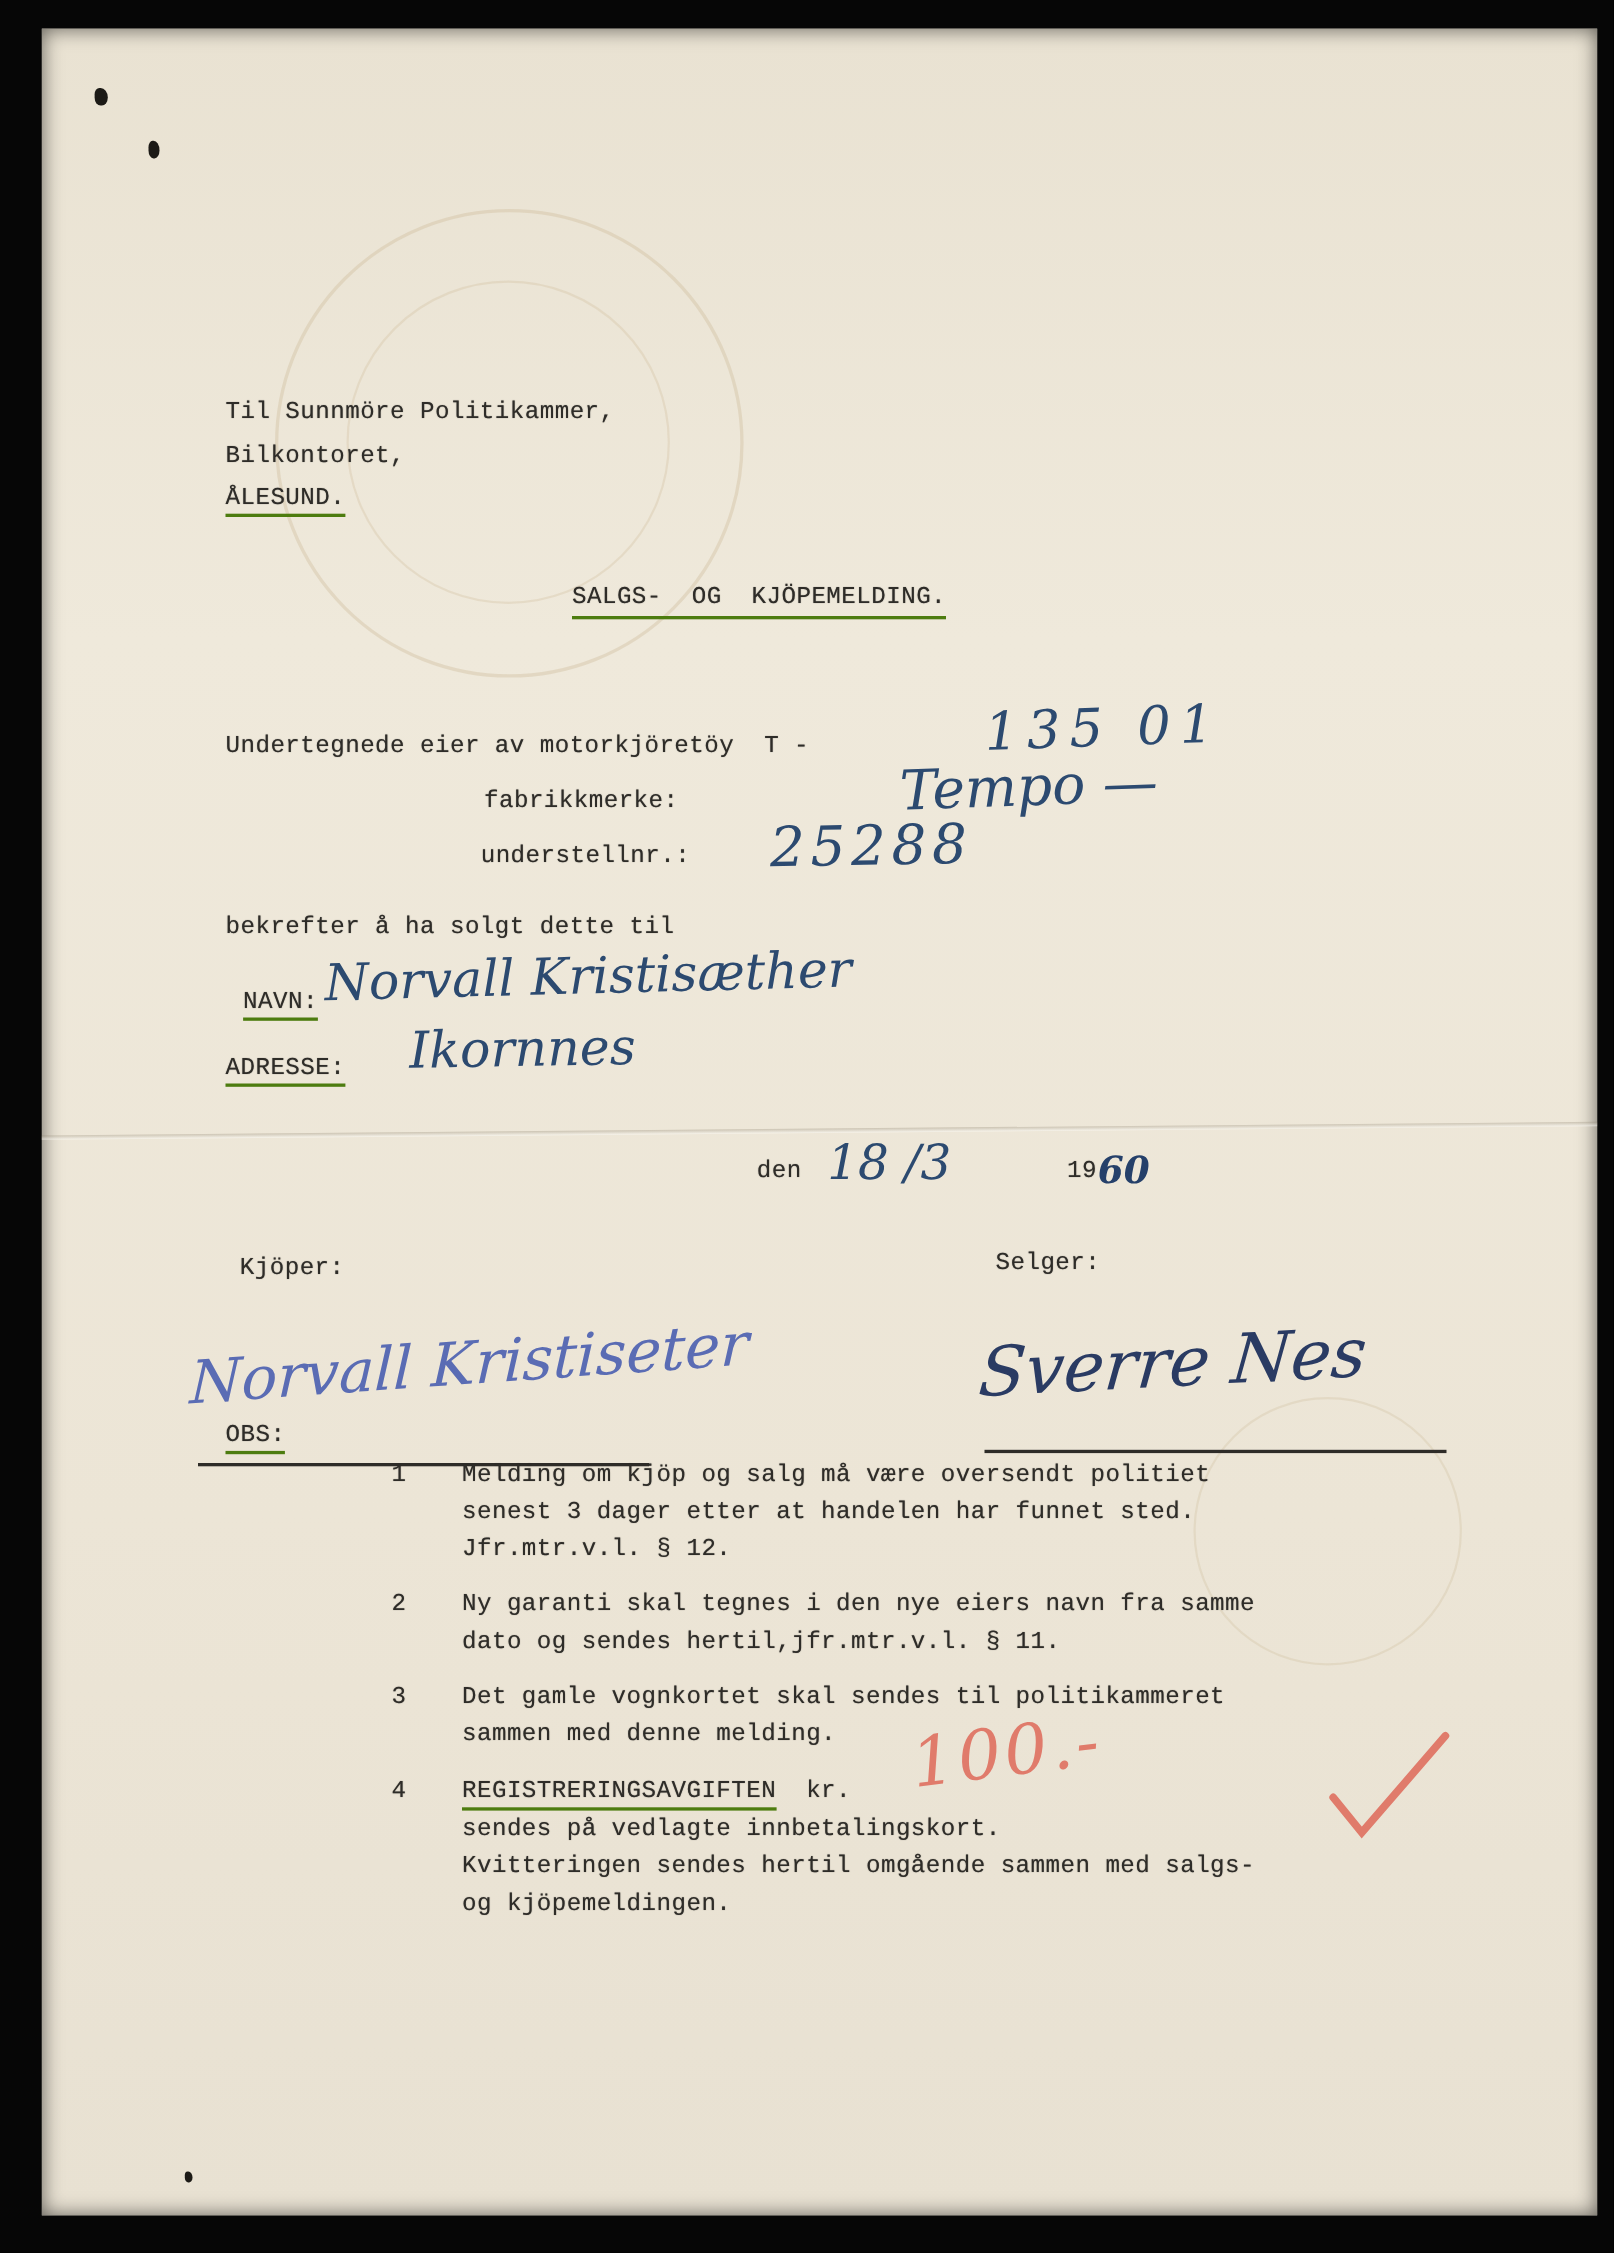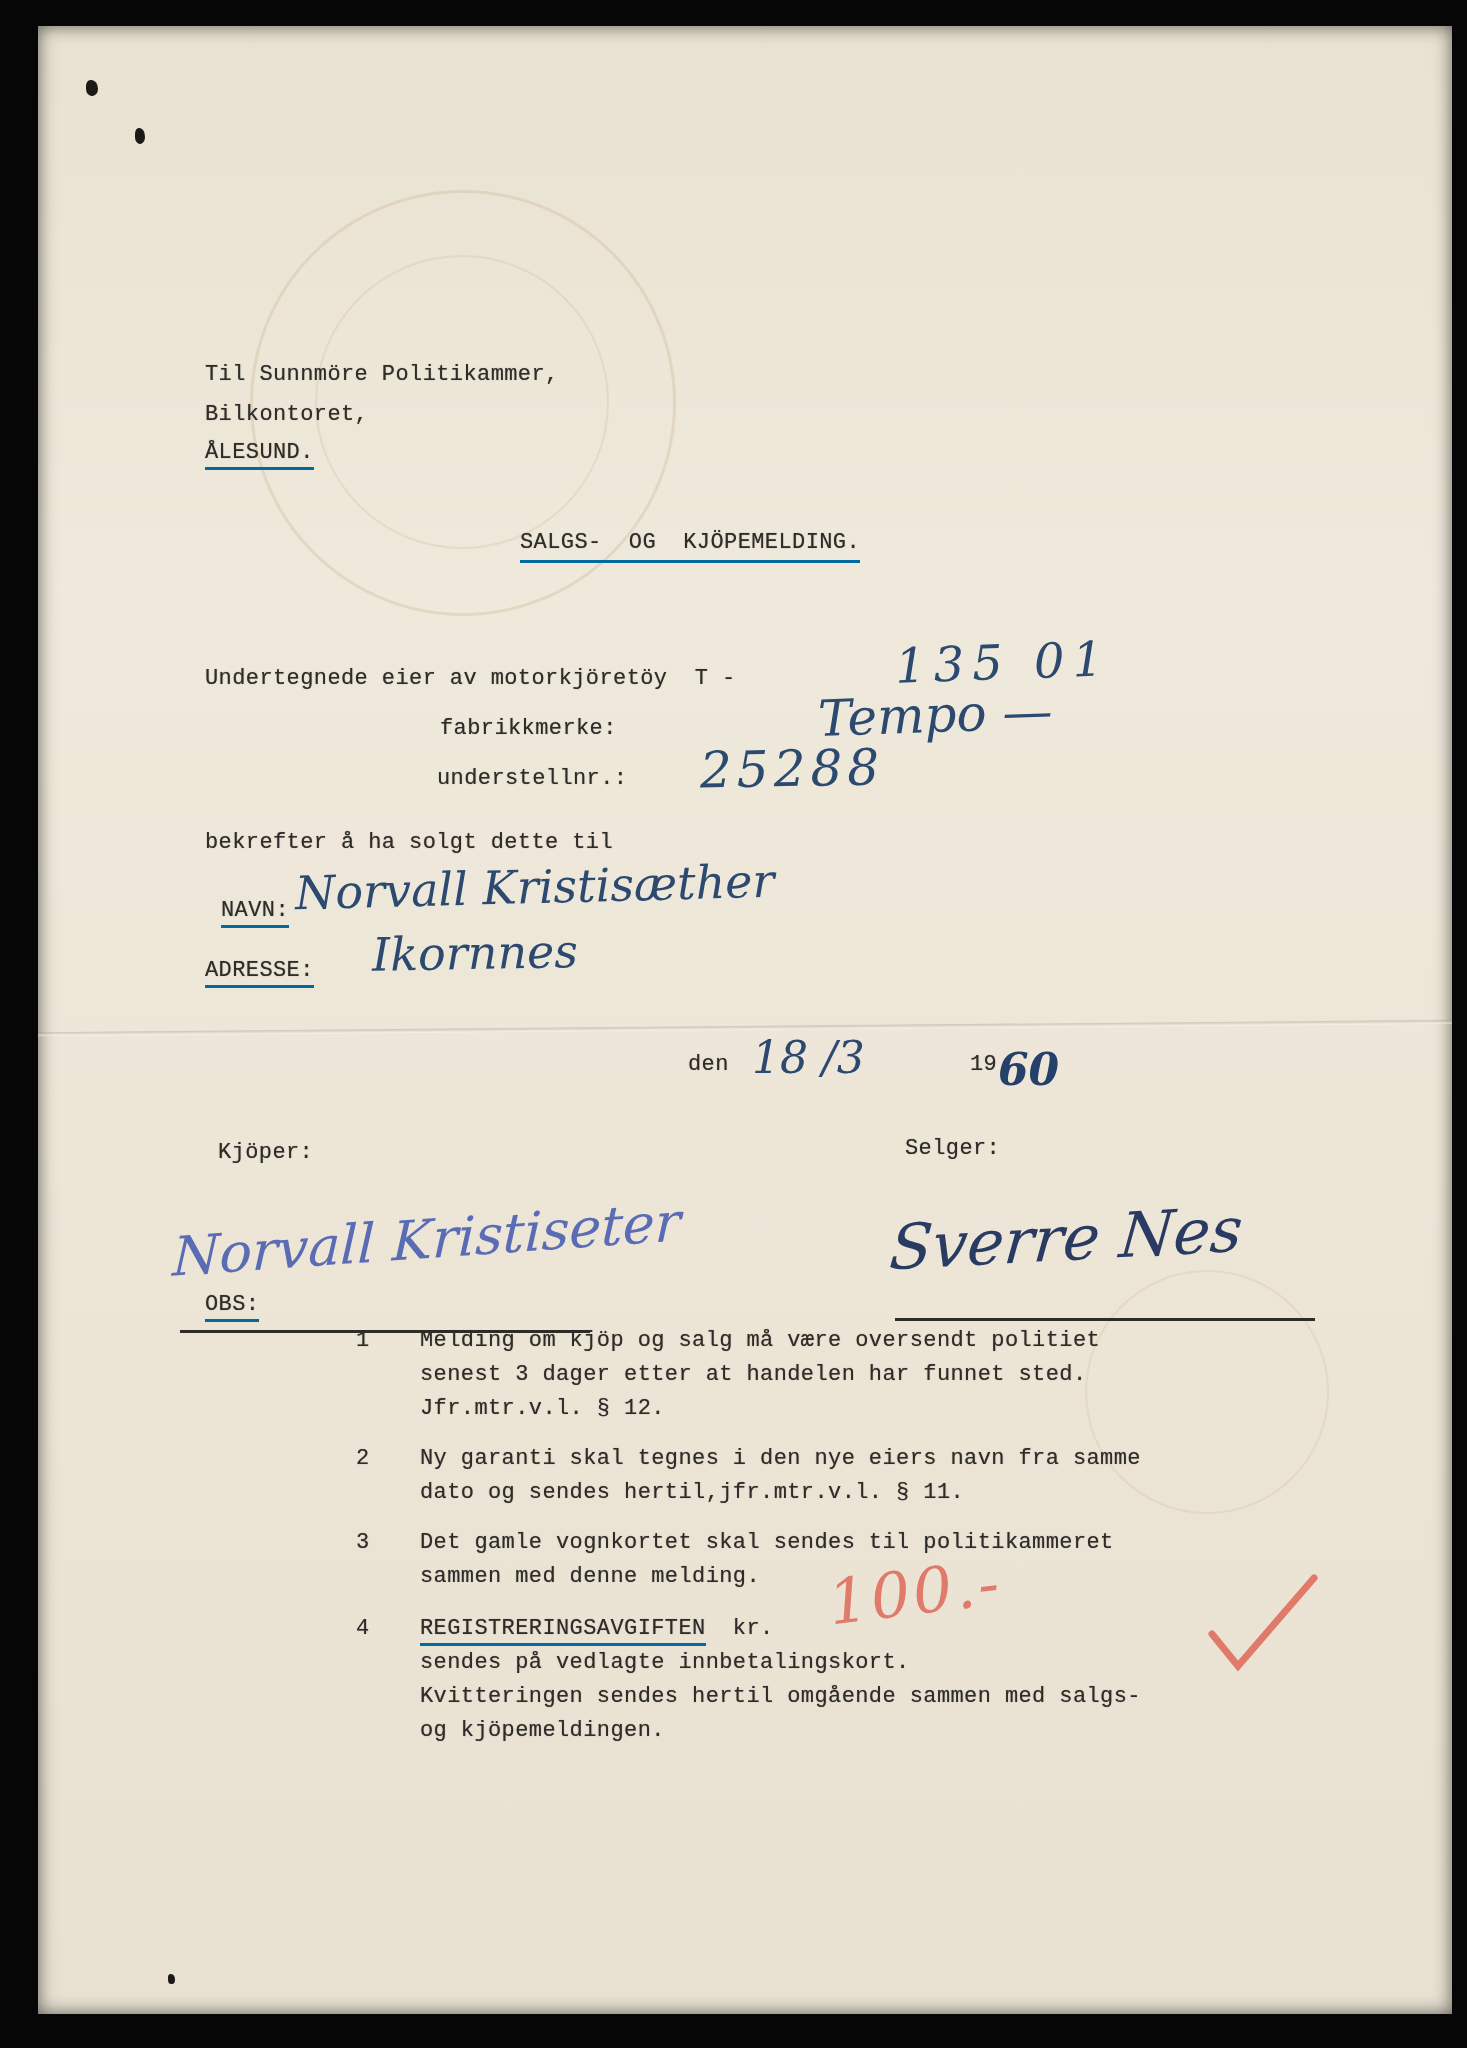--- a/index.html
+++ b/index.html
@@ -4,21 +4,21 @@
 <style>
   html,body{margin:0;padding:0;background:#000;}
   .stage{position:relative;width:1467px;height:2048px;background:#060606;overflow:hidden;
          font-family:"Liberation Mono",monospace;}
   .paper{position:absolute;left:38px;top:26px;width:1414px;height:1988px;
          background:linear-gradient(180deg,#e9e2d2,#efe9db 28%,#ece5d6 68%,#e8e1d2);
          box-shadow:0 0 18px rgba(0,0,0,0.6) inset;}
   .typed{position:absolute;font-family:"Liberation Mono",monospace;font-size:22px;
          color:#2e2c28;white-space:pre;letter-spacing:0.4px;
          text-shadow:0 0 1px rgba(46,44,40,0.55);}
-  .ul{border-bottom:3px solid #0369a1;padding-bottom:2px;}
+  .ul{border-bottom:3px solid #4d7c0f;padding-bottom:2px;}
   .hand{position:absolute;font-family:"DejaVu Serif",serif;font-style:italic;
         color:#2c4a70;white-space:pre;}
   .sig{position:absolute;font-family:"DejaVu Serif",serif;font-style:italic;white-space:pre;}
   .sigline{position:absolute;height:3px;background:#2e2c28;}
   .redhand{position:absolute;font-family:"DejaVu Serif",serif;font-style:italic;
            color:#e07b6b;white-space:pre;}
   .ring{position:absolute;border-radius:50%;pointer-events:none;}
   .speck{position:absolute;background:#1c1a16;border-radius:40% 60% 50% 50%;}
   .crease{position:absolute;left:38px;top:1026px;width:1414px;height:4px;
           background:linear-gradient(180deg,rgba(120,108,86,0.28),rgba(255,255,252,0.5));
@@ -59,21 +59,21 @@
 
   <div class="typed" style="left:205px;top:898px;margin-left:16px;"><span class="ul">NAVN:</span></div>
   <div class="hand" style="left:295px;top:860px;font-size:46px;transform:rotate(-1.5deg);">Norvall Kristisæther</div>
 
   <div class="typed" style="left:205px;top:958px;"><span class="ul">ADRESSE:</span></div>
   <div class="hand" style="left:372px;top:926px;font-size:46px;transform:rotate(-1deg);">Ikornnes</div>
 
   <div class="typed" style="left:688px;top:1052px;">den</div>
   <div class="hand" style="left:752px;top:1032px;font-size:44px;">18 /3</div>
   <div class="typed" style="left:970px;top:1052px;">19</div>
-  <div class="hand" style="left:998px;top:1044px;font-size:44px;font-weight:bold;color:#25406a;">60</div>
+  <div class="hand" style="left:998px;top:1044px;font-size:34px;font-weight:bold;color:#25406a;">60</div>
 
   <div class="typed" style="left:218px;top:1140px;">Kjöper:</div>
   <div class="typed" style="left:905px;top:1136px;">Selger:</div>
 
   <div class="sig" style="left:172px;top:1208px;font-size:54px;color:#5a6cb4;transform:rotate(-4deg) skewX(-6deg);">Norvall Kristiseter</div>
   <div class="sigline" style="left:180px;top:1330px;width:410px;"></div>
 
   <div class="sig" style="left:890px;top:1202px;font-size:62px;color:#2a3b63;transform:rotate(-3deg) skewX(-8deg);">Sverre Nes</div>
   <div class="sigline" style="left:895px;top:1318px;width:420px;"></div>
 

